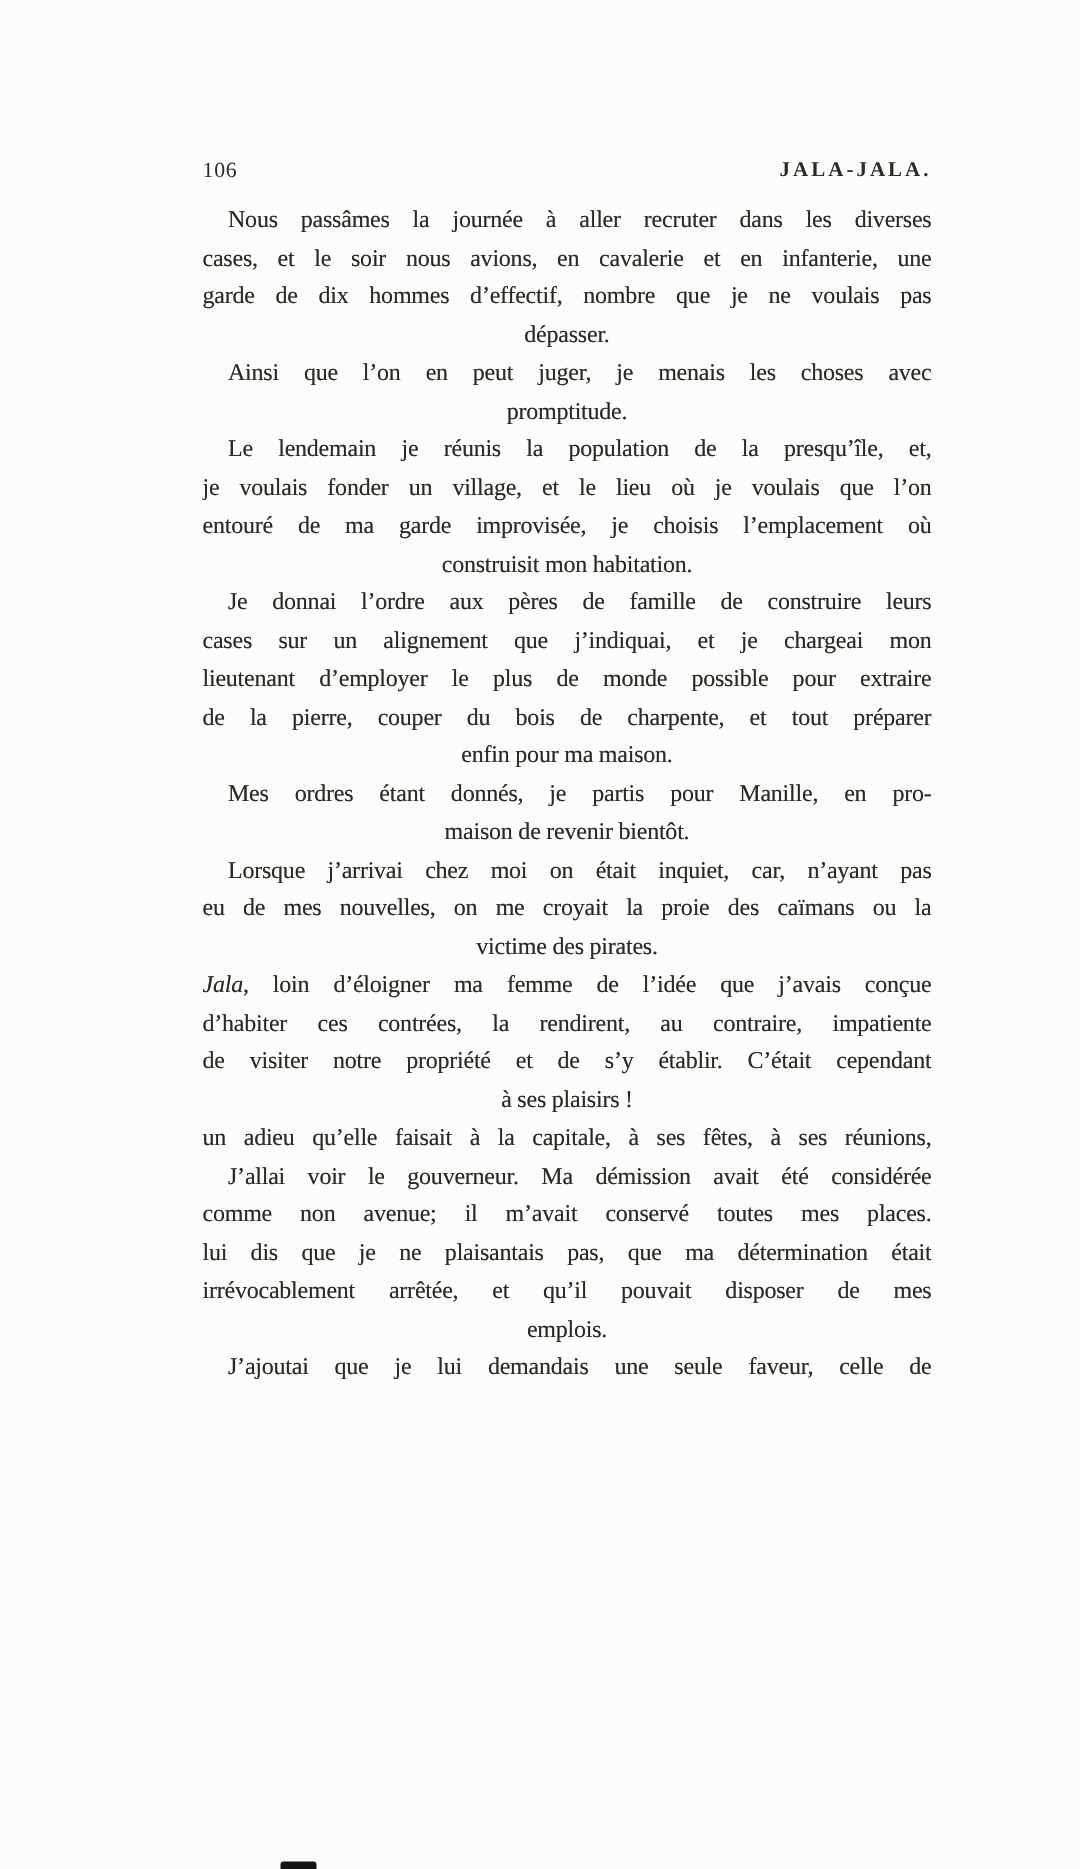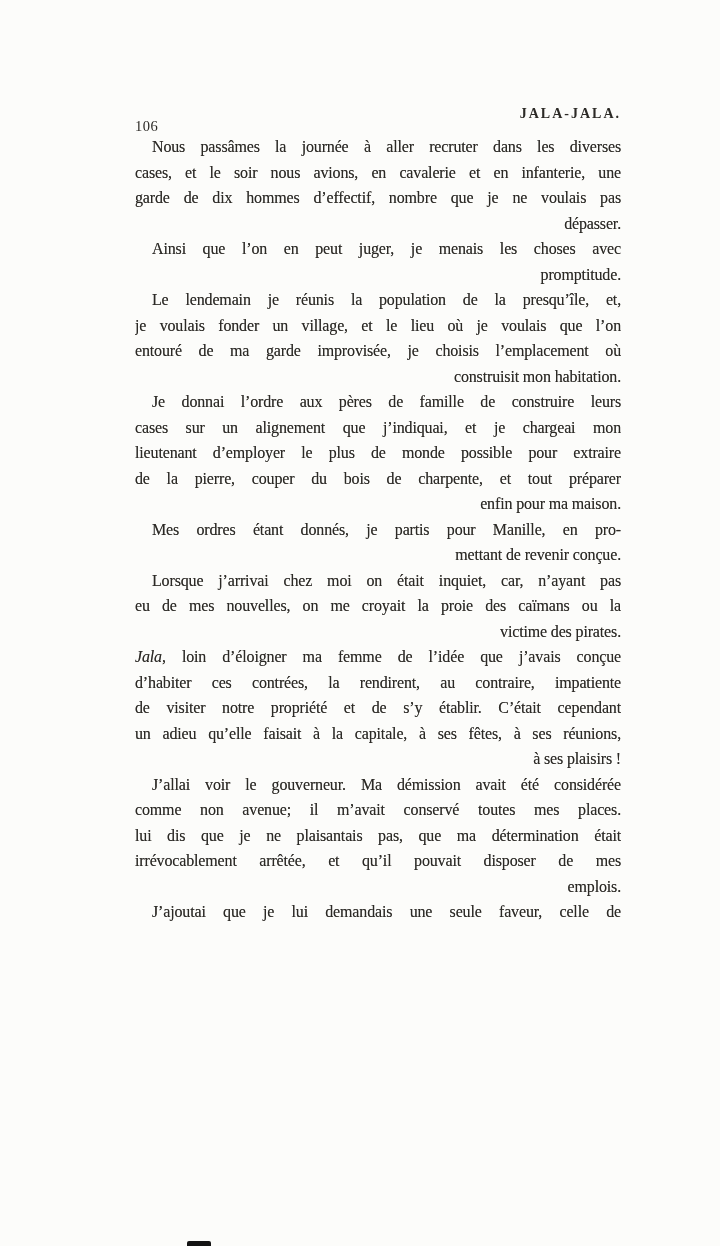--- a/index.html
+++ b/index.html
@@ -22,41 +22,40 @@
     position: relative;
     height: 20px;
     line-height: 20px;
   }
   .pagenum {
     position: absolute;
     left: 0;
     top: 0;
     font-size: 14.5px;
     letter-spacing: 0.5px;
-    margin-top: 12px;
   }
   .running-title {
     display: block;
     text-align: right;
     font-size: 14px;
     font-weight: 700;
     letter-spacing: 2px;
   }
   .body-text {
     margin-top: 10px;
   }
   .para { margin: 0; }
   .line {
     height: 25.5px;
     line-height: 25.5px;
     font-size: 16px;
     letter-spacing: -0.15px;
     white-space: normal;
     overflow: hidden;
-    text-align: right;
+    text-align: center;
     
     text-shadow: 0 0 0.4px rgba(44,42,38,0.55);
   }
   .line.jst {
     text-align: justify;
     text-align-last: justify;
     text-justify: inter-word;
   }
   .line.first { text-indent: 17px; }
   .it { font-style: italic; }
@@ -97,33 +96,33 @@
       </div>
       <div class="para">
         <div class="line first jst"><span>Je donnai l’ordre aux pères de famille de construire leurs</span></div>
         <div class="line jst"><span>cases sur un alignement que j’indiquai, et je chargeai mon</span></div>
         <div class="line jst"><span>lieutenant d’employer le plus de monde possible pour extraire</span></div>
         <div class="line jst"><span>de la pierre, couper du bois de charpente, et tout préparer</span></div>
         <div class="line"><span>enfin pour ma maison.</span></div>
       </div>
       <div class="para">
         <div class="line first jst"><span>Mes ordres étant donnés, je partis pour Manille, en pro-</span></div>
-        <div class="line"><span>mettant de revenir conçue.</span></div>
+        <div class="line"><span>maison de revenir bientôt.</span></div>
       </div>
       <div class="para">
         <div class="line first jst"><span>Lorsque j’arrivai chez moi on était inquiet, car, n’ayant pas</span></div>
         <div class="line jst"><span>eu de mes nouvelles, on me croyait la proie des caïmans ou la</span></div>
         <div class="line"><span>victime des pirates.</span></div>
       </div>
       <div class="para">
         <div class="line jst"><span class="it">Jala</span><span>, loin d’éloigner ma femme de l’idée que j’avais conçue</span></div>
         <div class="line jst"><span>d’habiter ces contrées, la rendirent, au contraire, impatiente</span></div>
         <div class="line jst"><span>de visiter notre propriété et de s’y établir. C’était cependant</span></div>
+        <div class="line"><span>à ses plaisirs !</span></div>
         <div class="line jst"><span>un adieu qu’elle faisait à la capitale, à ses fêtes, à ses réunions,</span></div>
-        <div class="line"><span>à ses plaisirs !</span></div>
       </div>
       <div class="para">
         <div class="line first jst"><span>J’allai voir le gouverneur. Ma démission avait été considérée</span></div>
         <div class="line jst"><span>comme non avenue; il m’avait conservé toutes mes places.</span></div>
         <div class="line jst"><span>lui dis que je ne plaisantais pas, que ma détermination était</span></div>
         <div class="line jst"><span>irrévocablement arrêtée, et qu’il pouvait disposer de mes</span></div>
         <div class="line"><span>emplois.</span></div>
       </div>
       <div class="para">
         <div class="line first jst"><span>J’ajoutai que je lui demandais une seule faveur, celle de</span></div>

